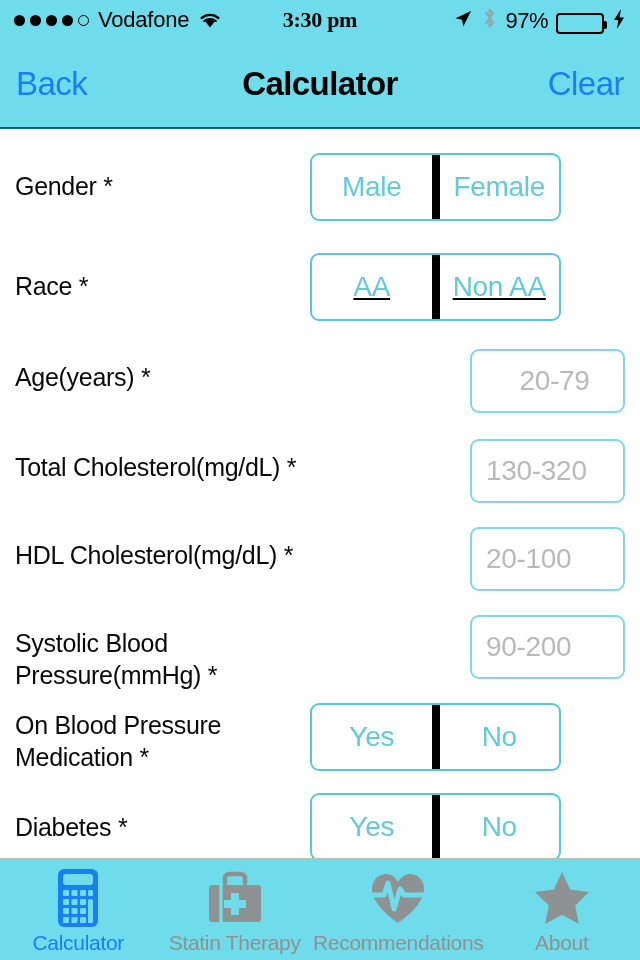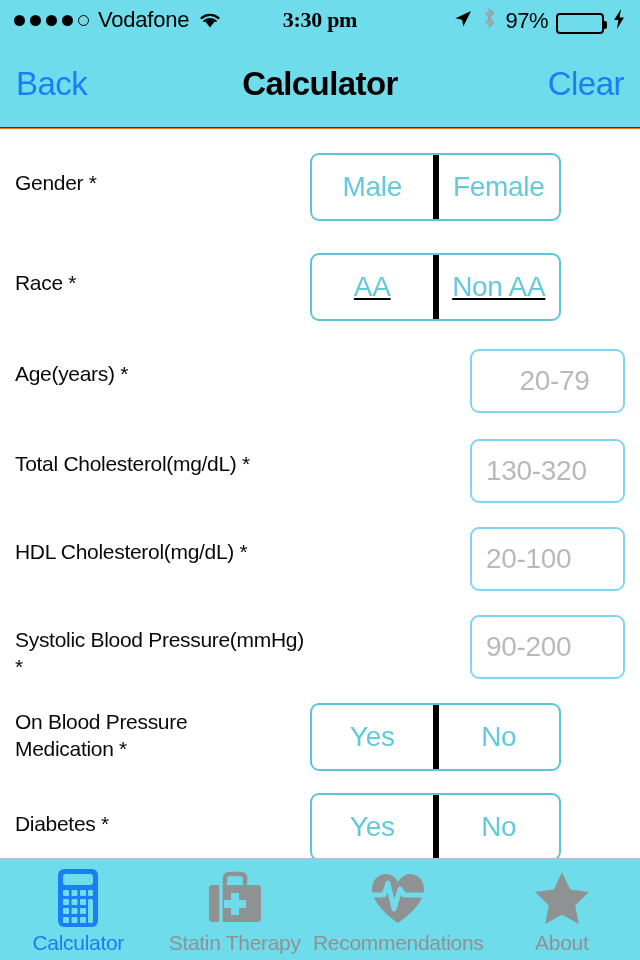--- a/index.html
+++ b/index.html
@@ -2,21 +2,21 @@
 <html><head>
 <meta charset="utf-8">
 <style>
   * { margin:0; padding:0; box-sizing:border-box; }
   html, body {
     width:640px; height:960px;
     font-family:"Liberation Sans", sans-serif;
     background:#ffffff;
     overflow:hidden;
   }
-  .phone { position:relative; width:640px; height:960px; background:#f97316; }
+  .phone { position:relative; width:640px; height:960px; background:#0369a1; }
 
   
   .statusbar {
     height:40px; background:#6fdcec;
     display:flex; align-items:center;
     padding:0 14px; position:relative;
   }
   .sb-left { display:flex; align-items:center; gap:9px; }
   .dots { display:flex; align-items:center; gap:5px; }
   .dot { width:11px; height:11px; border-radius:50%; background:#000; }
@@ -62,35 +62,35 @@
   .form {
     position:absolute; top:129px; left:0; right:0; bottom:102px;
     background:#fff; overflow:hidden;
   }
   .row {
     position:absolute; left:0; right:0;
     display:flex; align-items:center;
   }
   .row-label {
     position:absolute; left:15px;
-    font-size:21px; color:#0a0a0a; line-height:1.28;
+    font-size:25px; color:#0a0a0a; line-height:1.28;
     letter-spacing:-0.3px; max-width:290px;
   }
 
   
   .seg {
     position:absolute; left:310px; width:251px;
     display:flex; border:2px solid #5bc6d8; border-radius:9px;
     background:#fff; overflow:hidden;
   }
   .seg-opt {
     flex:1; text-align:center; font-size:28px; color:#63cada;
     padding:16px 0; letter-spacing:-0.3px;
   }
-  .seg-opt + .seg-opt { border-left:6px solid #000000; }
+  .seg-opt + .seg-opt { border-left:8px solid #000000; }
 
   
   .field {
     position:absolute; left:470px; width:155px; height:64px;
     border:2px solid #7fd6ee; border-radius:9px; background:#fff;
     display:flex; align-items:center;
   }
   .field-ph {
     padding-left:14px; font-size:28px; color:#b9b9b9; letter-spacing:-0.3px;
   }

